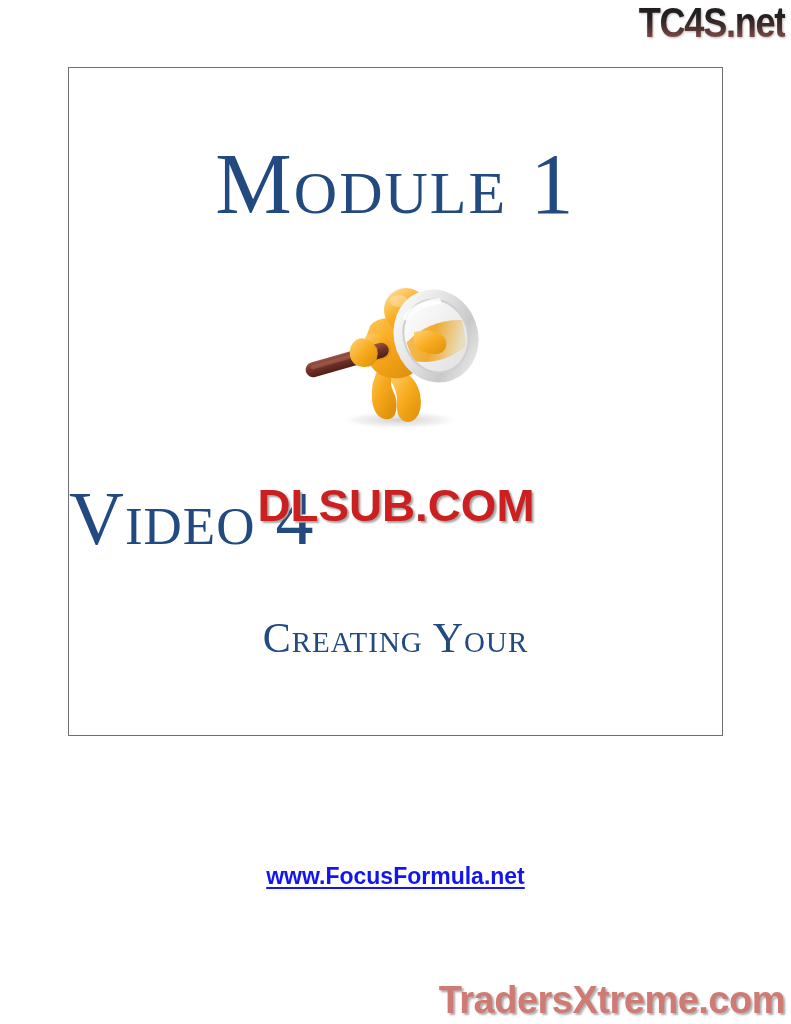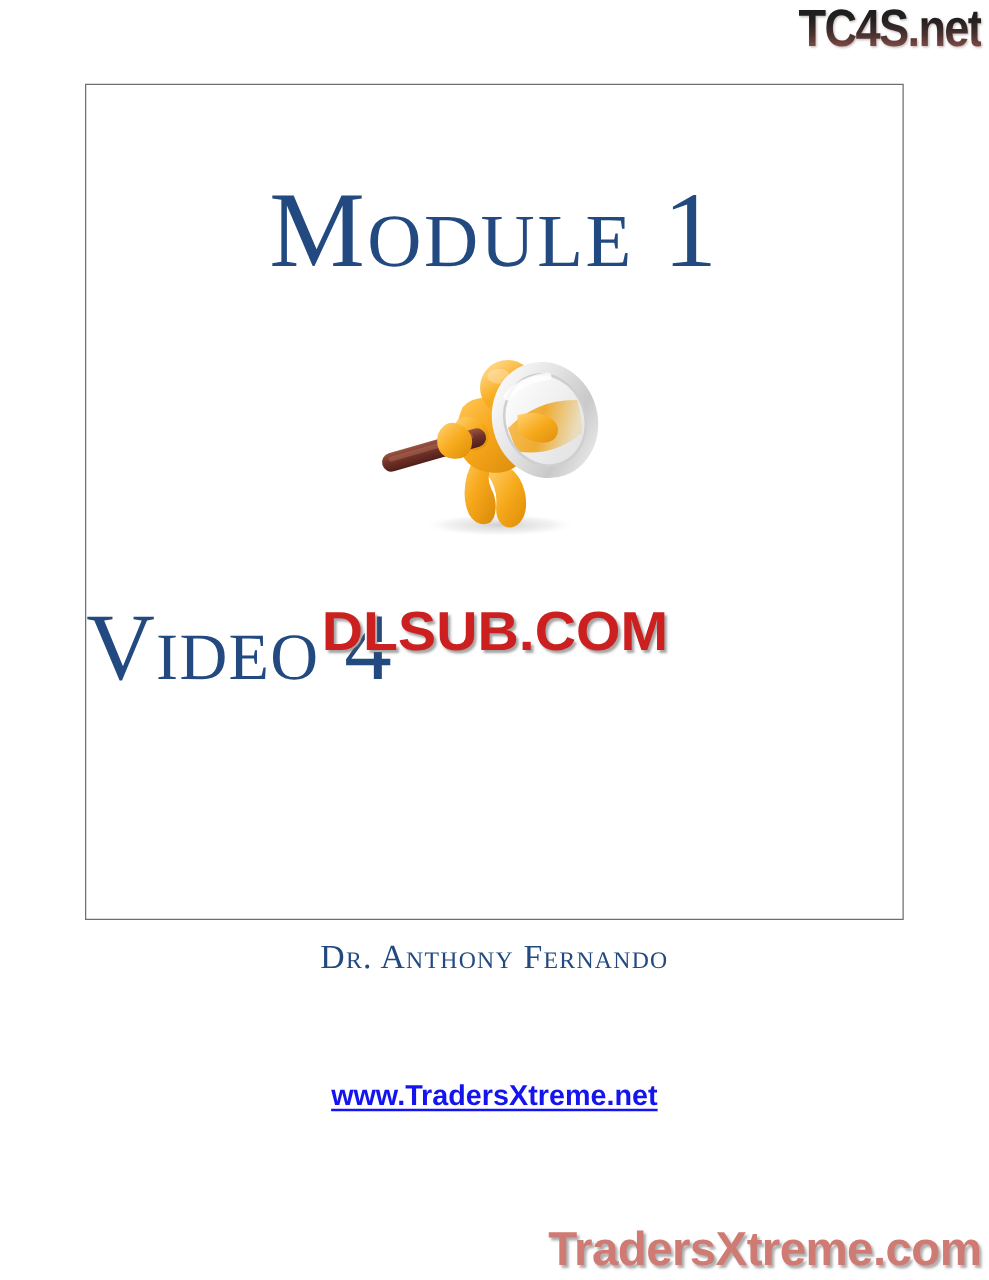--- a/index.html
+++ b/index.html
@@ -287,24 +287,24 @@
           <path d="M118 58 q16 -4 26 2 q8 5 6 13 q-3 8 -13 7 q-12 -1 -19 -9 z" fill="url(#orangeLimb)" opacity="0.96"></path>
         </svg>
       </div>
     </div>
 
     <div class="title-video">Video 4</div>
 
     <div class="wm-dlsub">DLSUB.COM</div>
 
     <div class="subtitle">
+      <span class="line">Creating Your</span>
     </div>
 
-    <div class="author">Dr. Anthony Fernando</div>
 
     <div class="url-row">
-      <a class="url-link" href="#">www.TradersXtreme.net</a>
+      <a class="url-link" href="#">www.FocusFormula.net</a>
     </div>
 
   </div>
 </div>
 
 <div class="wm-bottom">TradersXtreme.com</div>
 
 </body></html>

